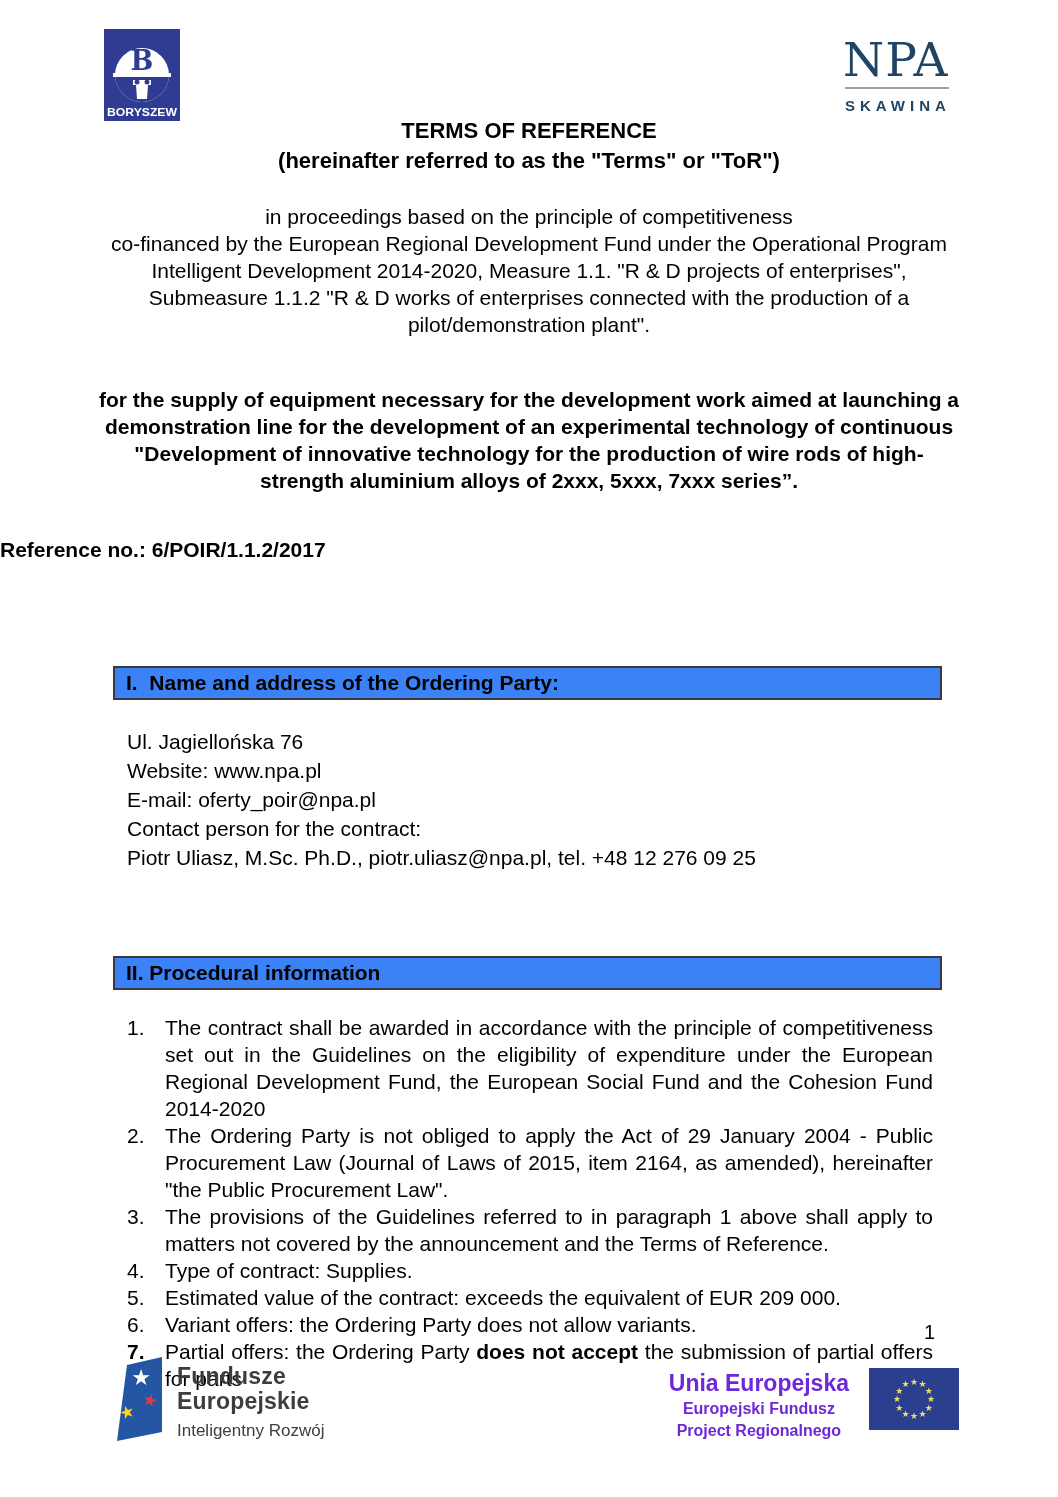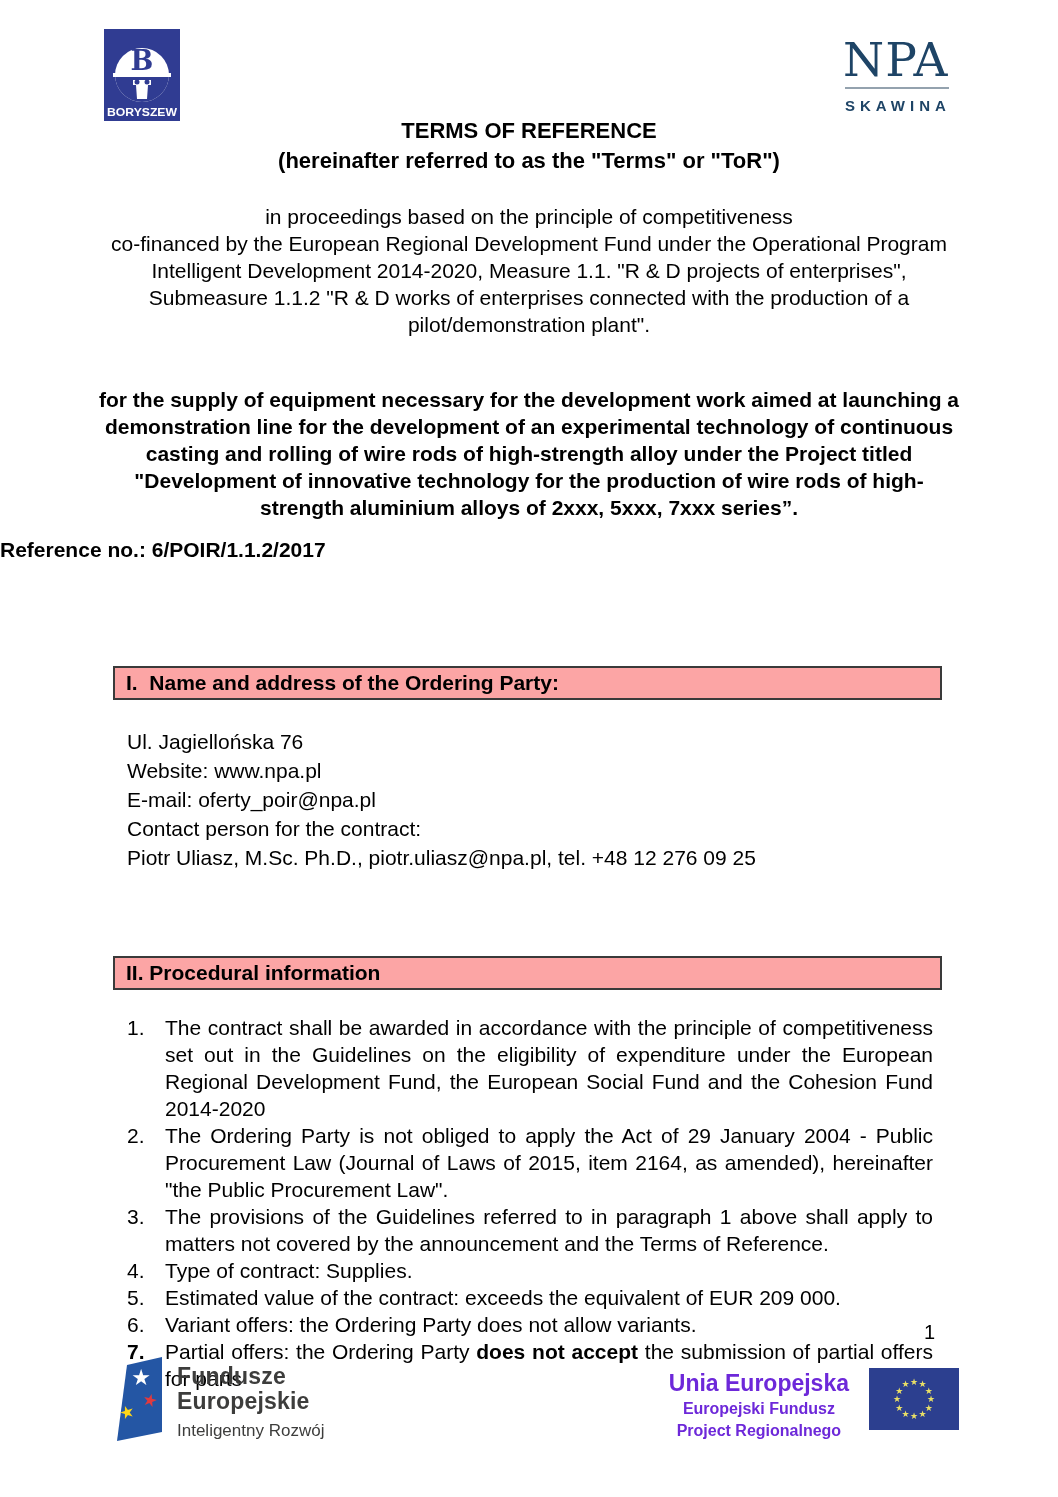--- a/index.html
+++ b/index.html
@@ -34,21 +34,21 @@
   .intro-par { position: absolute; top: 203px; left: 60px; right: 60px; text-align: center;
     font-size: 21px; line-height: 27px; }
   .subject-par { position: absolute; top: 386px; left: 60px; right: 60px; text-align: center;
     font-weight: 700; font-size: 21px; line-height: 27px; }
   .reference-line { position: absolute; top: 538px; left: 0; right: 0; text-align: left;
     font-weight: 700; font-size: 21px; }
 
   
   .section-box {
     position: absolute; left: 113px; width: 829px; height: 34px;
-    border: 2px solid #3a3a3a; background: #fca5a5;
+    border: 2px solid #3a3a3a; background: #3b82f6;
     display: flex; align-items: center; padding-left: 11px;
     font-weight: 700; font-size: 21px;
   }
   .box-ordering { top: 666px; }
   .box-procedural { top: 956px; }
 
   
   .address-block { position: absolute; top: 727px; left: 127px; right: 120px;
     font-size: 21px; line-height: 29px; }
 
@@ -110,21 +110,20 @@
     <div>in proceedings based on the principle of competitiveness</div>
     <div>co-financed by the European Regional Development Fund under the Operational Program</div>
     <div>Intelligent Development 2014-2020, Measure 1.1. "R &amp; D projects of enterprises",</div>
     <div>Submeasure 1.1.2 "R &amp; D works of enterprises connected with the production of a</div>
     <div>pilot/demonstration plant".</div>
   </div>
 
   <div class="subject-par">
     <div>for the supply of equipment necessary for the development work aimed at launching a</div>
     <div>demonstration line for the development of an experimental technology of continuous</div>
-    <div>casting and rolling of wire rods of high-strength alloy under the Project titled</div>
     <div>"Development of innovative technology for the production of wire rods of high-</div>
     <div>strength aluminium alloys of 2xxx, 5xxx, 7xxx series”.</div>
   </div>
 
   <div class="reference-line">Reference no.: 6/POIR/1.1.2/2017</div>
 
   <div class="section-box box-ordering">
     <span>I.&nbsp; Name and address of the Ordering Party:</span>
   </div>
 

